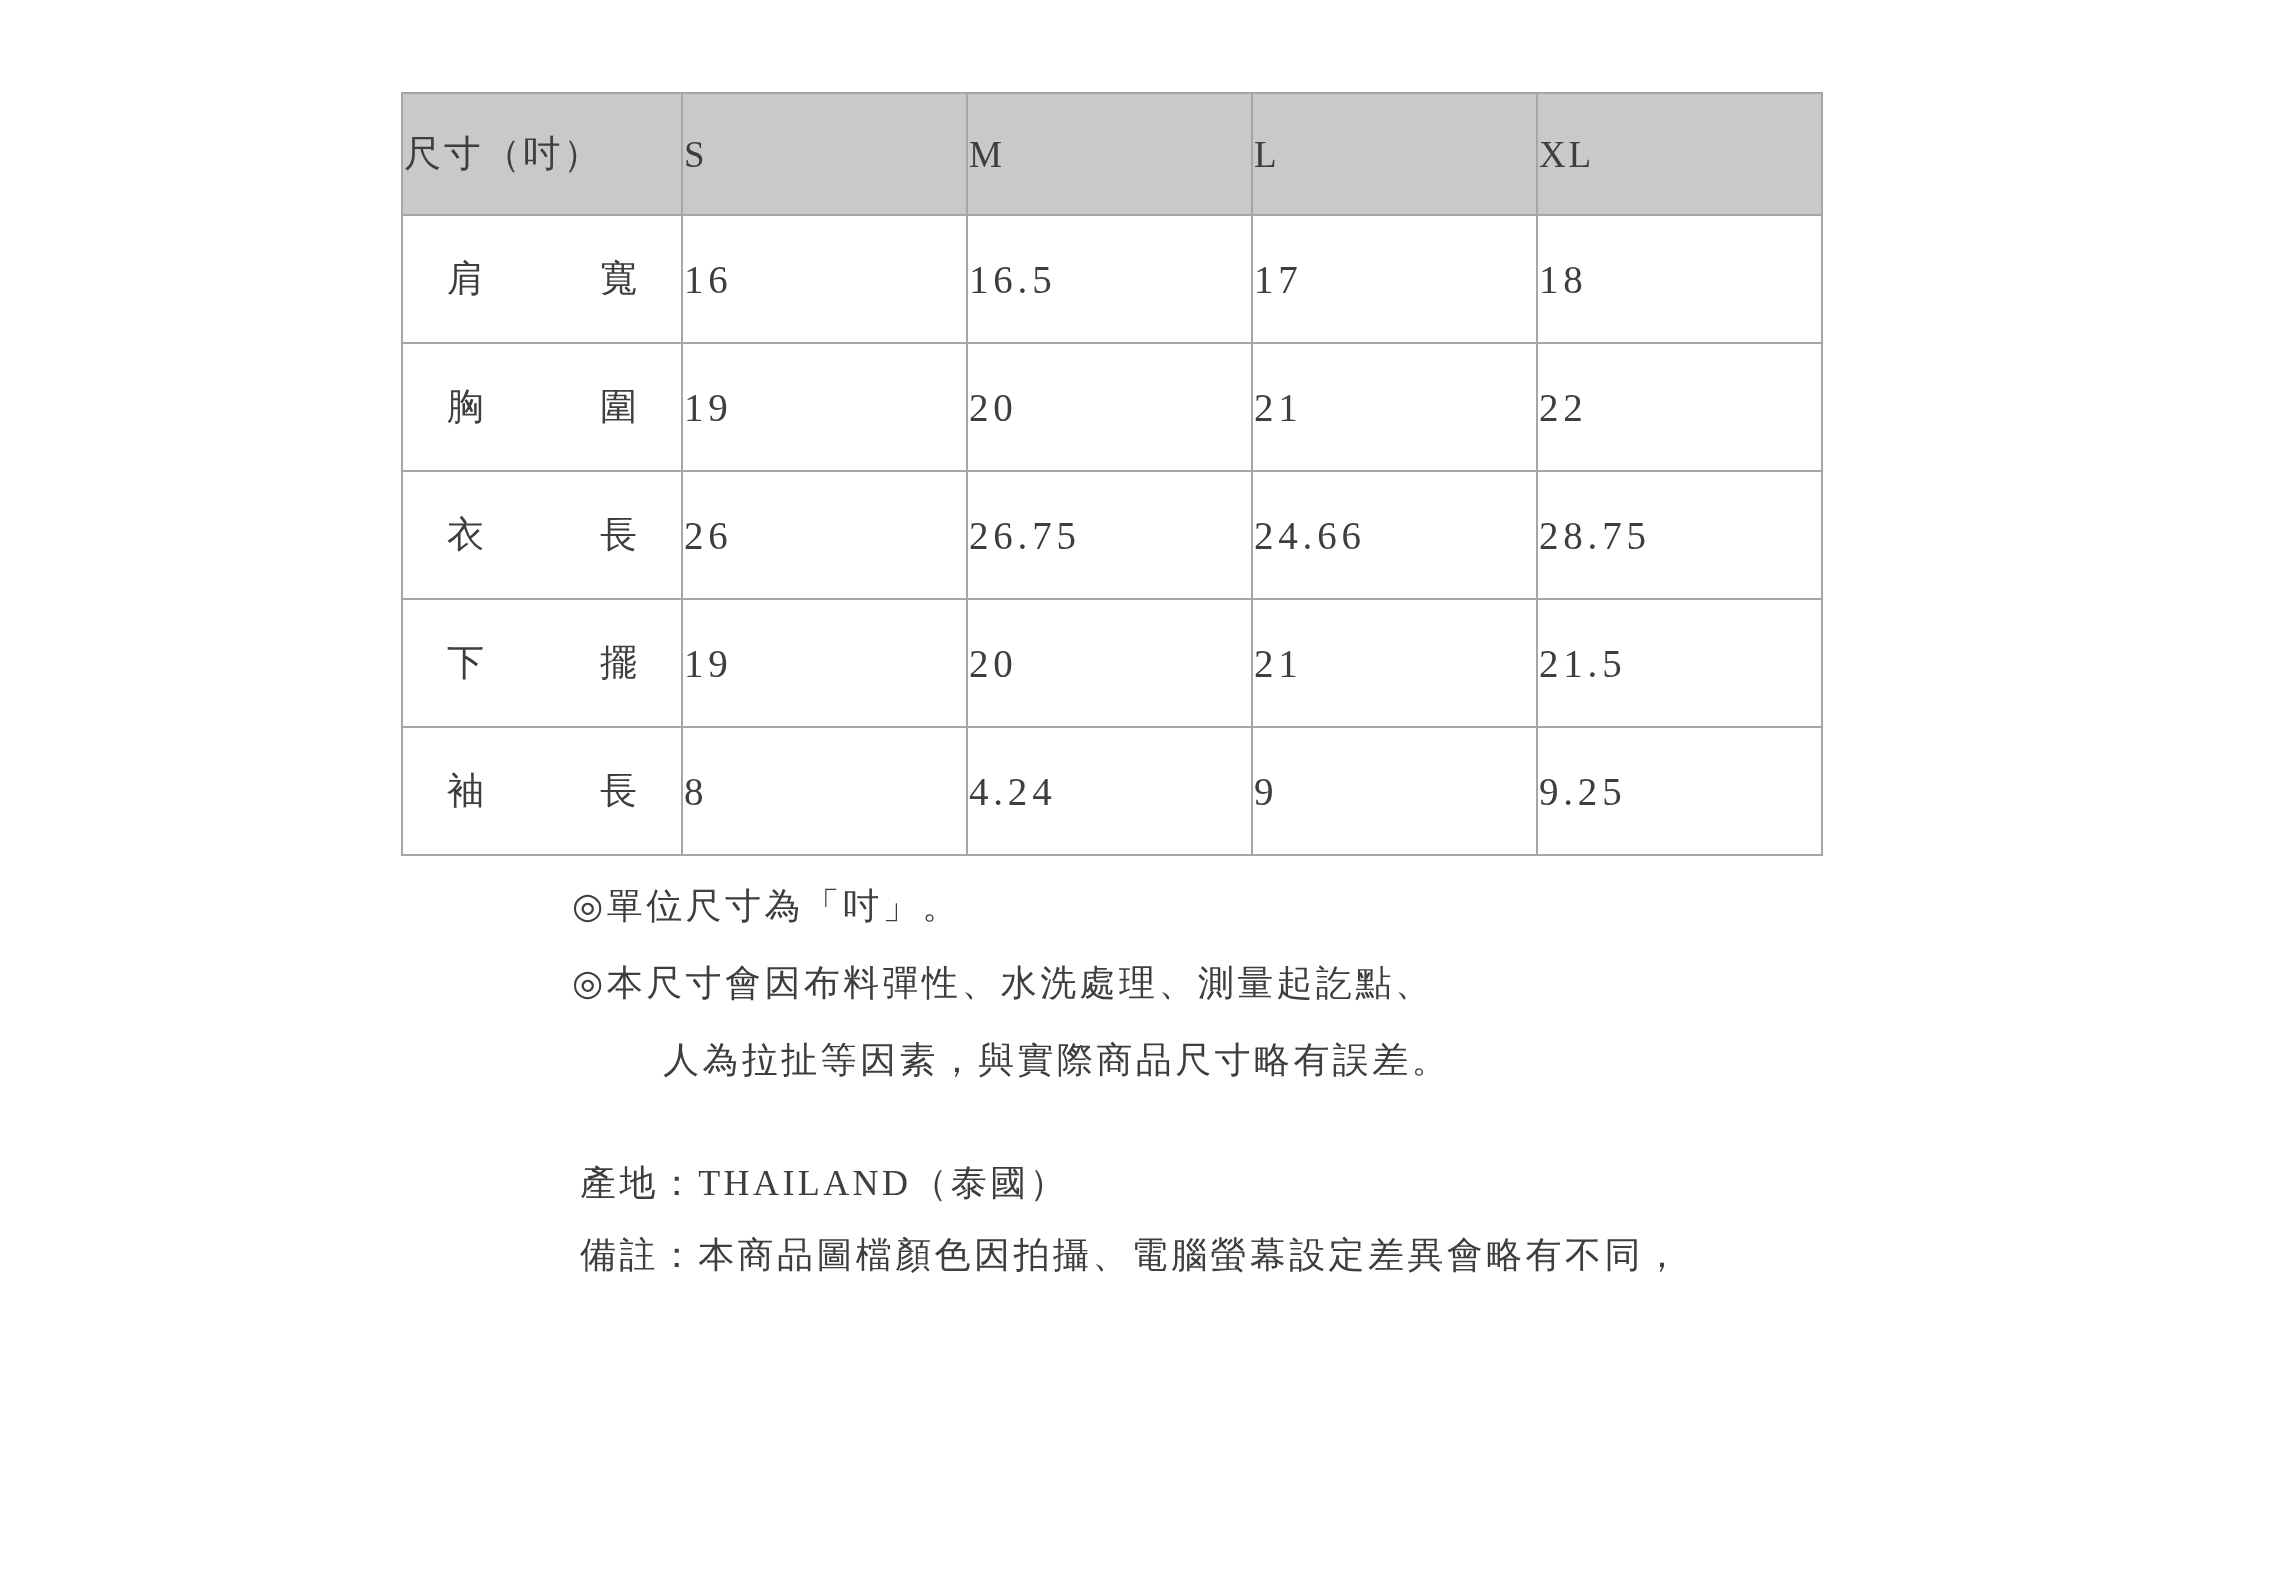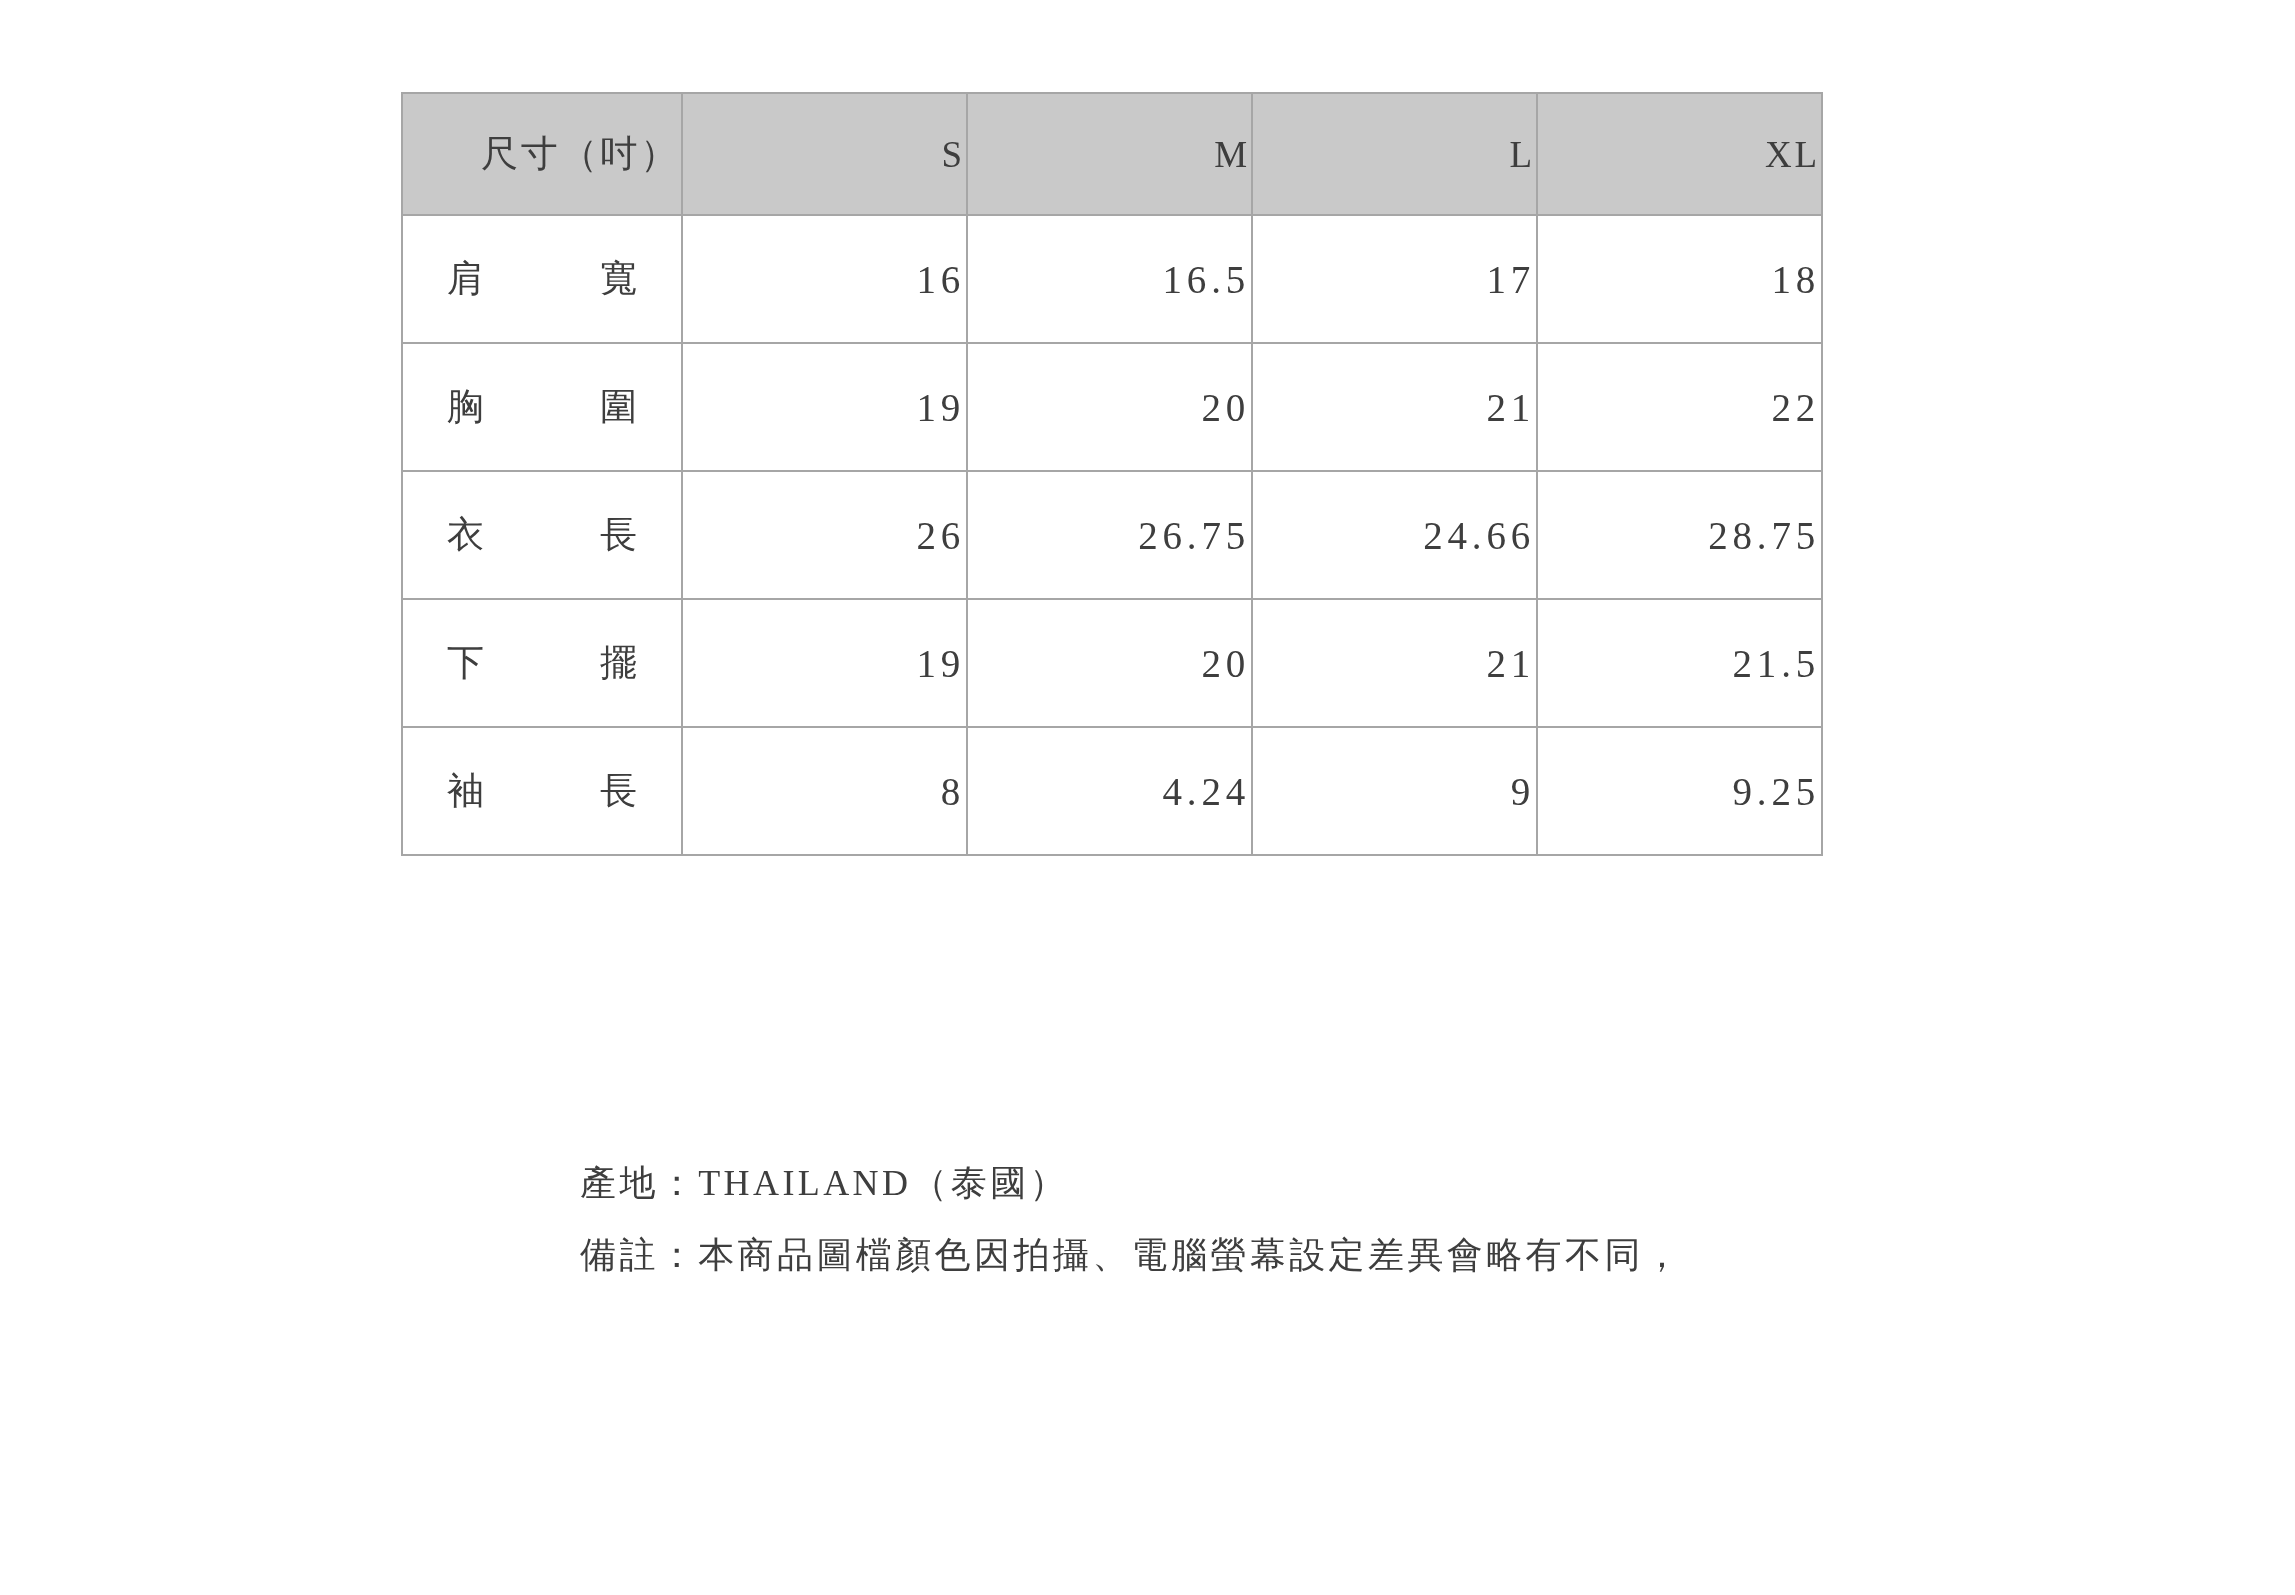--- a/index.html
+++ b/index.html
@@ -19,21 +19,21 @@
     left: 401px;
     top: 92px;
     width: 1420px;
     border-collapse: collapse;
     table-layout: fixed;
     border: 2.8px solid var(--outer-border, #9d9d9d);
   }
   table.size-table th,
   table.size-table td {
     border: 2.1px solid var(--grid-border, #a6a6a6);
-    text-align: right;
+    text-align: left;
     vertical-align: middle;
     font-weight: normal;
     overflow: hidden;
     margin-top: 22px;
   }
   table.size-table thead th {
     background: var(--header-bg, #c9c9c9);
     height: 118px;
     font-size: 37px;
     letter-spacing: 2.8px;
@@ -158,17 +158,18 @@
             </div>
           </td>
           <td>8</td>
           <td>4.24</td>
           <td>9</td>
           <td>9.25</td>
         </tr>
       </tbody>
   </table>
 
+  <div class="notes" id="notes"><div class="note-line">◎單位尺寸為「吋」。</div><div class="note-line">◎本尺寸會因布料彈性、水洗處理、測量起訖點、</div><div class="note-line indent">人為拉扯等因素，與實際商品尺寸略有誤差。</div></div>
 
   <div class="info" id="info"><div class="info-line">產地：THAILAND（泰國）</div><div class="info-line">備註：本商品圖檔顏色因拍攝、電腦螢幕設定差異會略有不同，</div></div>
 
 </div>
 
 
 </body></html>

